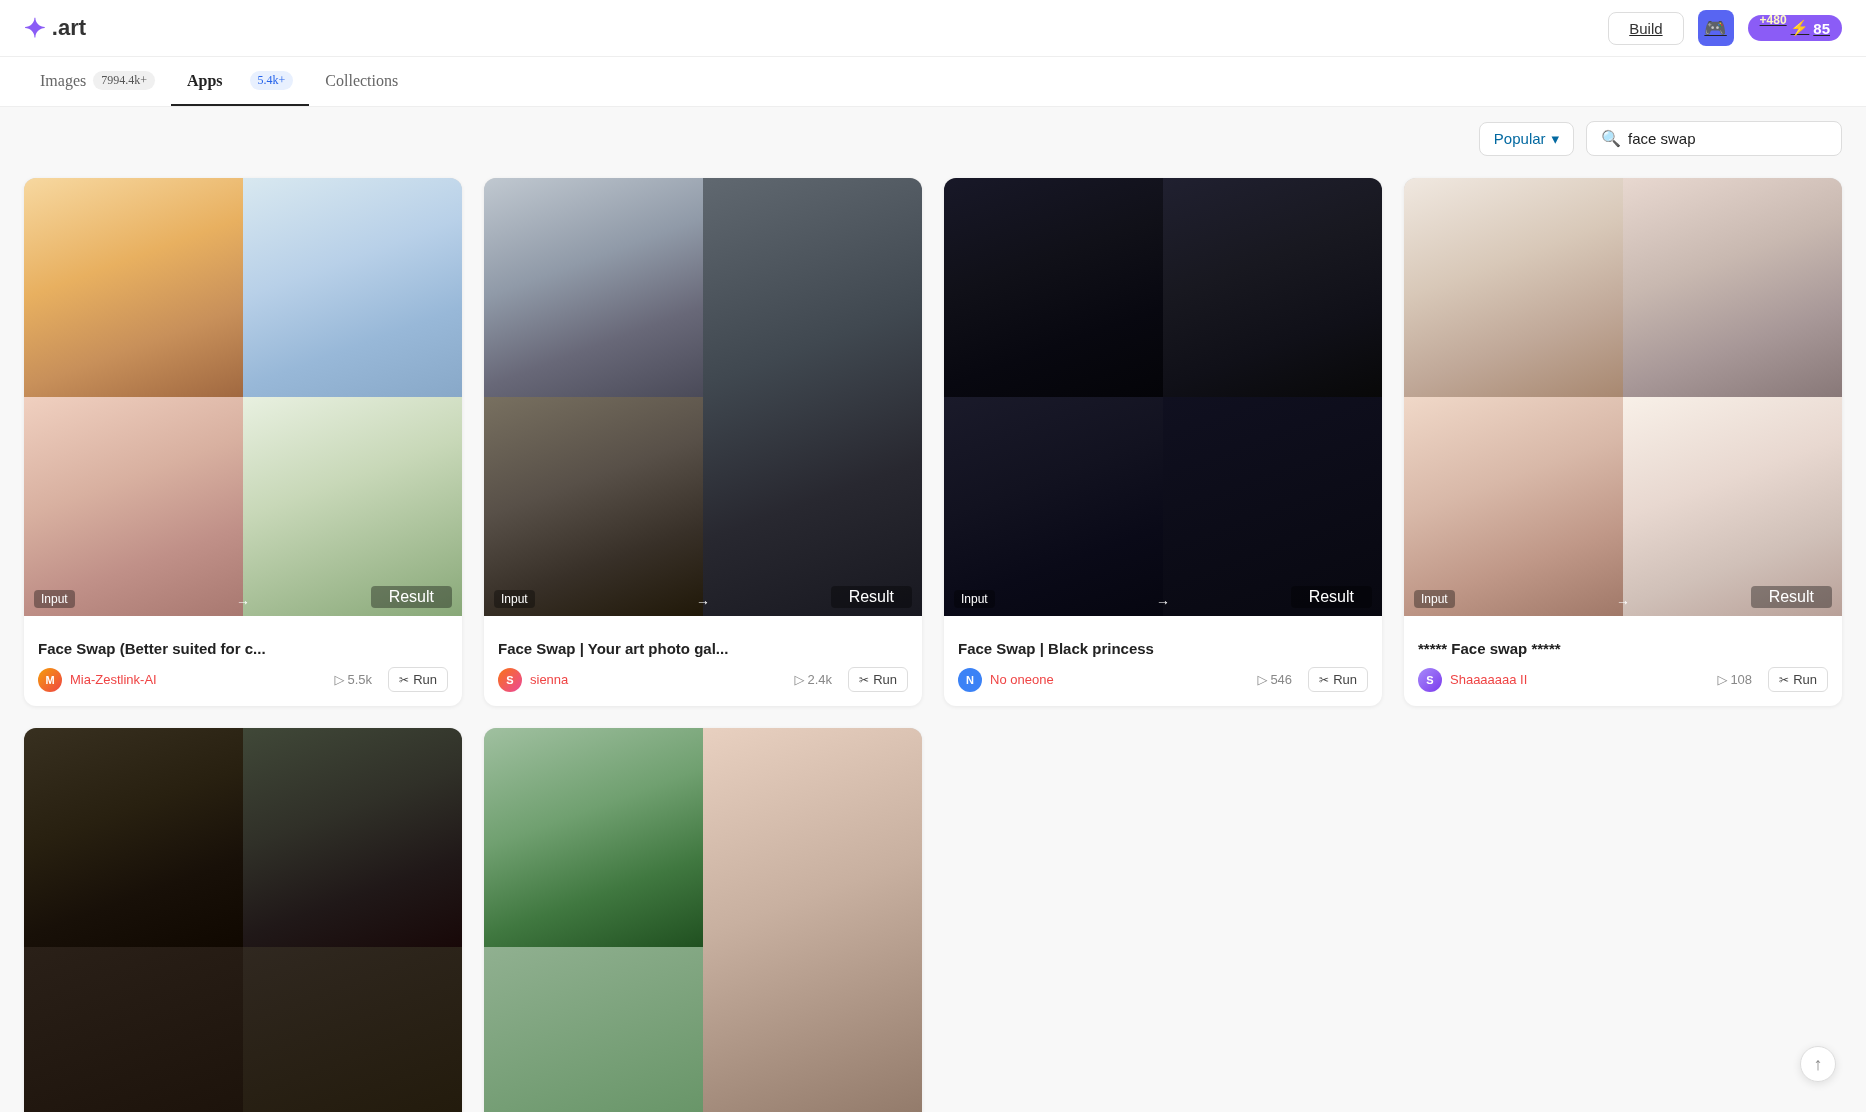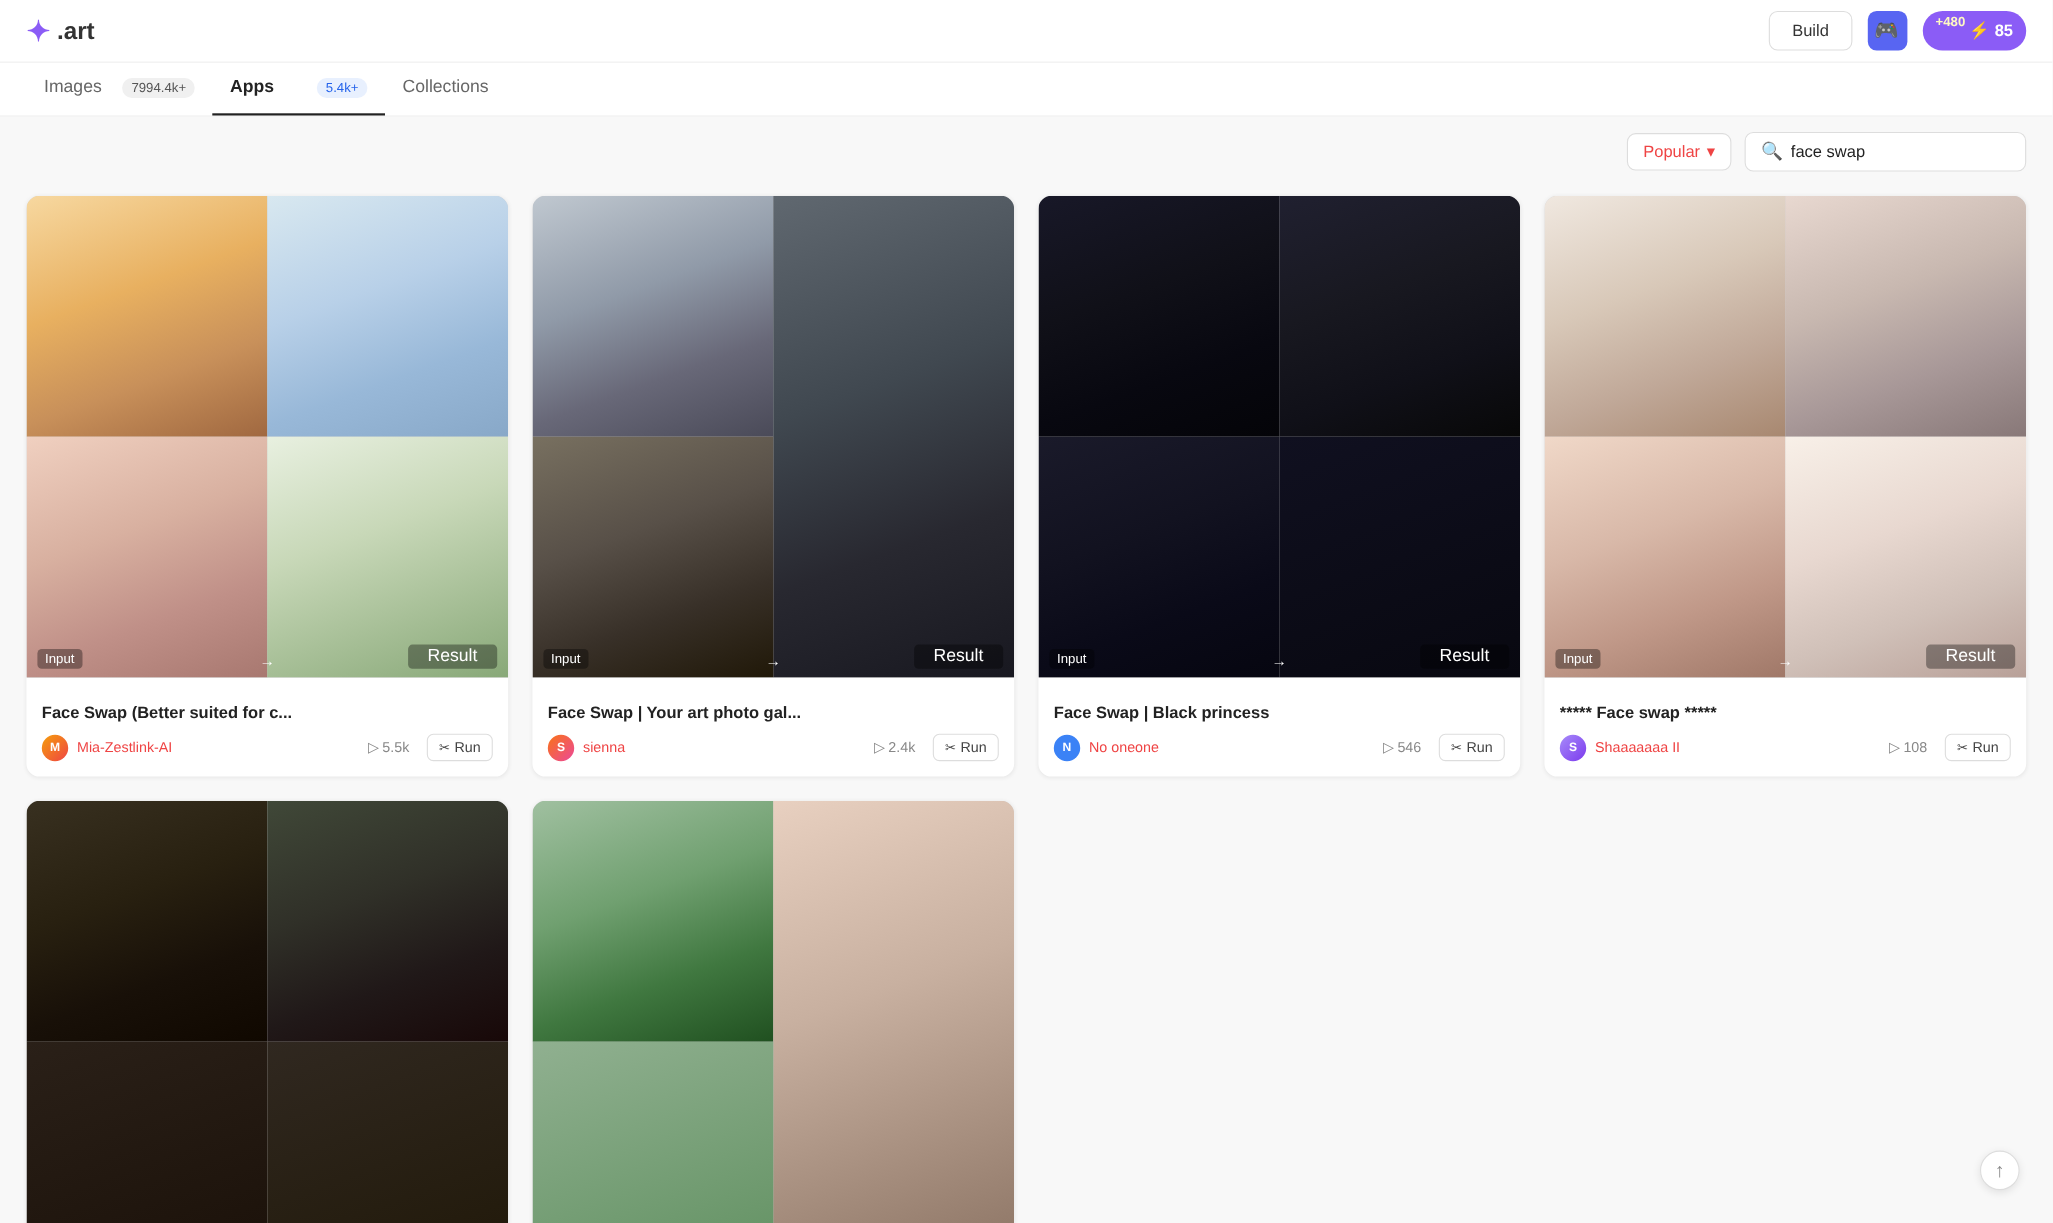--- a/index.html
+++ b/index.html
@@ -6,21 +6,21 @@
     body { font-family: -apple-system, BlinkMacSystemFont, 'Segoe UI', sans-serif; background: #f8f8f8; color: #222; }
 
     
     .header {
       display: flex; align-items: center; justify-content: space-between;
       padding: 10px 24px; background: #fff; border-bottom: 1px solid #eee;
       position: sticky; top: 0; z-index: 100;
     }
     .logo { display: flex; align-items: center; gap: 6px; font-size: 22px; font-weight: 700; color: #333; text-decoration: none; }
     .logo-icon { color: #8b5cf6; font-size: 26px; }
-    .header-right { display: flex; gap: 14px; }
+    .header-right { display: flex; align-items: center; gap: 14px; text-decoration: underline; }
     .build-btn {
       padding: 7px 20px; border: 1.5px solid #ddd; border-radius: 8px;
       background: #fff; font-size: 15px; font-weight: 500; cursor: pointer; color: #333;
     }
     .discord-btn {
       width: 36px; height: 36px; border-radius: 8px; background: #5865f2;
       display: flex; align-items: center; justify-content: center; cursor: pointer;
     }
     .discord-icon { color: #fff; font-size: 18px; }
     .credits-badge {
@@ -31,39 +31,40 @@
     .credits-amount { color: #fff; font-size: 15px; font-weight: 600; }
     .credits-lightning { color: #fbbf24; font-size: 15px; }
 
     
     .tabs-bar {
       display: flex; align-items: center; gap: 0; padding: 0 24px;
       background: #fff; border-bottom: 1px solid #eee;
     }
     .tab {
       padding: 14px 16px; font-size: 16px; cursor: pointer; color: #666;
-      border-bottom: 2.5px solid transparent; display: flex; align-items: center; gap: 19px;
+      border-bottom: 2.5px solid transparent; display: flex; align-items: center; gap: 7px;
       white-space: nowrap;
+      font-family: Liberation Serif, serif;
     }
     .tab.active { color: #222; font-weight: 600; border-bottom-color: #222; }
     .tab-badge {
       font-size: 12px; padding: 2px 8px; border-radius: 10px; font-weight: 500;
     }
     .tab-badge-gray { background: #f0f0f0; color: #555; }
     .tab-badge-blue { background: #e8f0fe; color: #2563eb; margin-left: 20px; }
 
     
     .filter-bar {
       display: flex; align-items: center; justify-content: flex-end;
       padding: 14px 24px 0; gap: 12px;
     }
     .popular-dropdown {
       display: flex; align-items: center; gap: 6px; padding: 7px 14px;
       border: 1.5px solid #ddd; border-radius: 8px; background: #fff;
-      font-size: 15px; cursor: pointer; color: #ef4444;
+      font-size: 15px; cursor: pointer; color: #0369a1;
     }
     .search-box {
       display: flex; align-items: center; gap: 7px; padding: 7px 14px;
       border: 1.5px solid #ddd; border-radius: 8px; background: #fff; min-width: 240px;
     }
     .search-input {
       border: none; outline: none; font-size: 15px; color: #222; background: transparent; width: 100%;
     }
     .search-icon { color: #aaa; font-size: 16px; }
 

